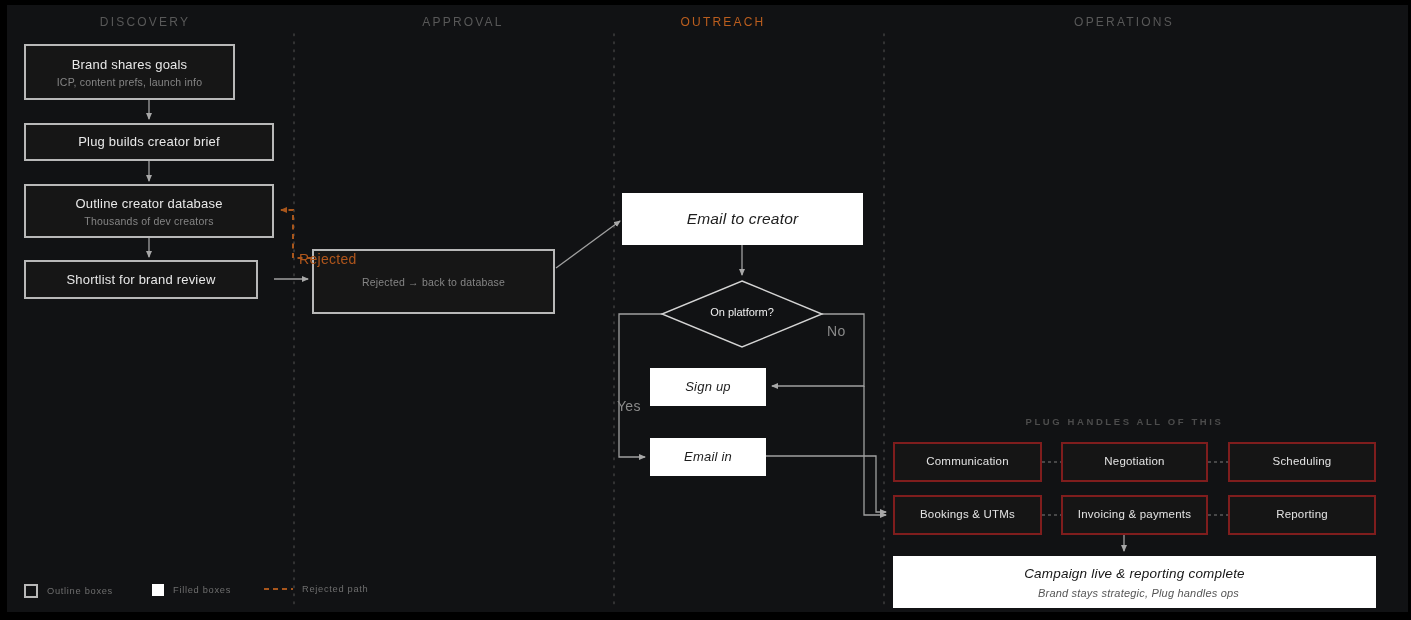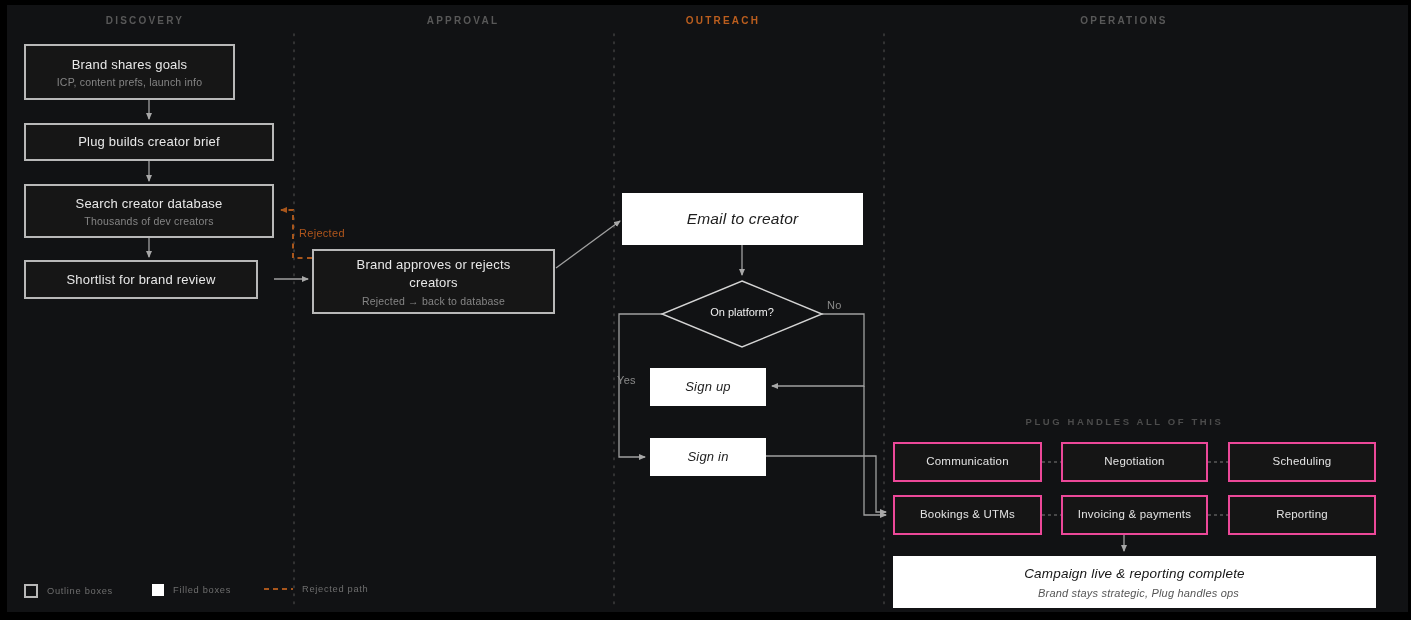--- a/index.html
+++ b/index.html
@@ -10,40 +10,40 @@
   }
   .frame {
     position:absolute; inset:0; box-sizing:border-box; background:#111214;
     border-top:5px solid #000; border-bottom:8px solid #000;
     border-left:7px solid #000; border-right:3px solid #000;
     z-index:0;
   }
   svg.wires { position:absolute; left:0; top:0; z-index:1; }
   .lane-h {
     position:absolute; top:15px; width:220px; text-align:center;
-    font-size:10px; font-weight:700; letter-spacing:2.2px; color:#585858;
+    font-size:12px; font-weight:400; letter-spacing:2.2px; color:#585858;
     z-index:2; white-space:nowrap;
   }
   .lane-h.active { color:#bb5e1e; }
   .node {
     position:absolute; box-sizing:border-box; z-index:2;
     background:#161616; border:2px solid #b8b8b8;
     display:flex; flex-direction:column; align-items:center; justify-content:center;
     text-align:center; gap:3px;
   }
   .node .t { font-size:13px; color:#e8e8e8; line-height:1.35; letter-spacing:.2px; }
   .node .s { font-size:10.5px; color:#858585; letter-spacing:.2px; }
   .node.white { background:#fff; border:none;font-style:italic; }
   .node.white .t { color:#1e1e1e; font-size:15.5px; }
   .node.white.small .t { font-size:13px; }
-  .node.ops { border:2px solid #ec4899; background:#151515; }
+  .node.ops { border:2px solid #7f1d1d; background:#151515; }
   .node.ops .t { font-size:11.5px; color:#e3e3e3; }
   .node.final .t { font-size:13.5px; color:#161616; }
   .node.final .s { font-size:11px; color:#555;margin-left:8px; }
-  .tiny-lbl { position:absolute; z-index:2; font-size:11px; color:#8a8a8a; letter-spacing:.3px; }
+  .tiny-lbl { position:absolute; z-index:2; font-size:14px; color:#8a8a8a; letter-spacing:.3px;margin-top:24px; }
   .tiny-lbl.orange { color:#b0561c; }
   .diamond-lbl {
     position:absolute; z-index:2; font-size:11px; color:#f0f0f0; text-align:center;
   }
   .ops-header {
     position:absolute; z-index:2; text-align:center;
     font-size:9.5px; font-weight:700; letter-spacing:2.6px; color:#4c4c4c;
   }
   .legend-item { position:absolute; top:584px; z-index:2; display:flex; align-items:center; gap:9px; }
   .legend-item .lbl { font-size:9.3px; color:#6e6e6e; letter-spacing:.7px; }
@@ -107,44 +107,43 @@
 <div class="lane-h" style="left:1014px">OPERATIONS</div>
 
 <div class="node" style="left:24px;top:44px;width:211px;height:56px">
   <span class="t">Brand shares goals</span>
   <span class="s">ICP, content prefs, launch info</span>
 </div>
 <div class="node" style="left:24px;top:123px;width:250px;height:38px">
   <span class="t">Plug builds creator brief</span>
 </div>
 <div class="node" style="left:24px;top:184px;width:250px;height:54px">
-  <span class="t">Search creator database</span>
+  <span class="t">Outline creator database</span>
   <span class="s">Thousands of dev creators</span>
 </div>
 <div class="node" style="left:24px;top:260px;width:234px;height:39px">
   <span class="t">Shortlist for brand review</span>
 </div>
 
 <div class="node" style="left:312px;top:249px;width:243px;height:65px">
-  <span class="t" style="max-width:180px">Brand approves or rejects creators</span>
   <span class="s">Rejected → back to database</span>
 </div>
 <div class="tiny-lbl orange" style="left:299px;top:227px">Rejected</div>
 
 <div class="node white" style="left:622px;top:193px;width:241px;height:52px">
   <span class="t">Email to creator</span>
 </div>
 <div class="diamond-lbl" style="left:642px;top:306px;width:200px">On platform?</div>
 <div class="tiny-lbl" style="left:617px;top:374px">Yes</div>
 <div class="tiny-lbl" style="left:827px;top:299px">No</div>
 <div class="node white small" style="left:650px;top:368px;width:116px;height:38px">
   <span class="t">Sign up</span>
 </div>
 <div class="node white small" style="left:650px;top:438px;width:116px;height:38px">
-  <span class="t">Sign in</span>
+  <span class="t">Email in</span>
 </div>
 
 <div class="ops-header" style="left:883px;top:416px;width:483px">PLUG HANDLES ALL OF THIS</div>
 
 <div class="node ops" style="left:893px;top:442px;width:149px;height:40px">
   <span class="t">Communication</span>
 </div>
 <div class="node ops" style="left:1061px;top:442px;width:147px;height:40px">
   <span class="t">Negotiation</span>
 </div>

